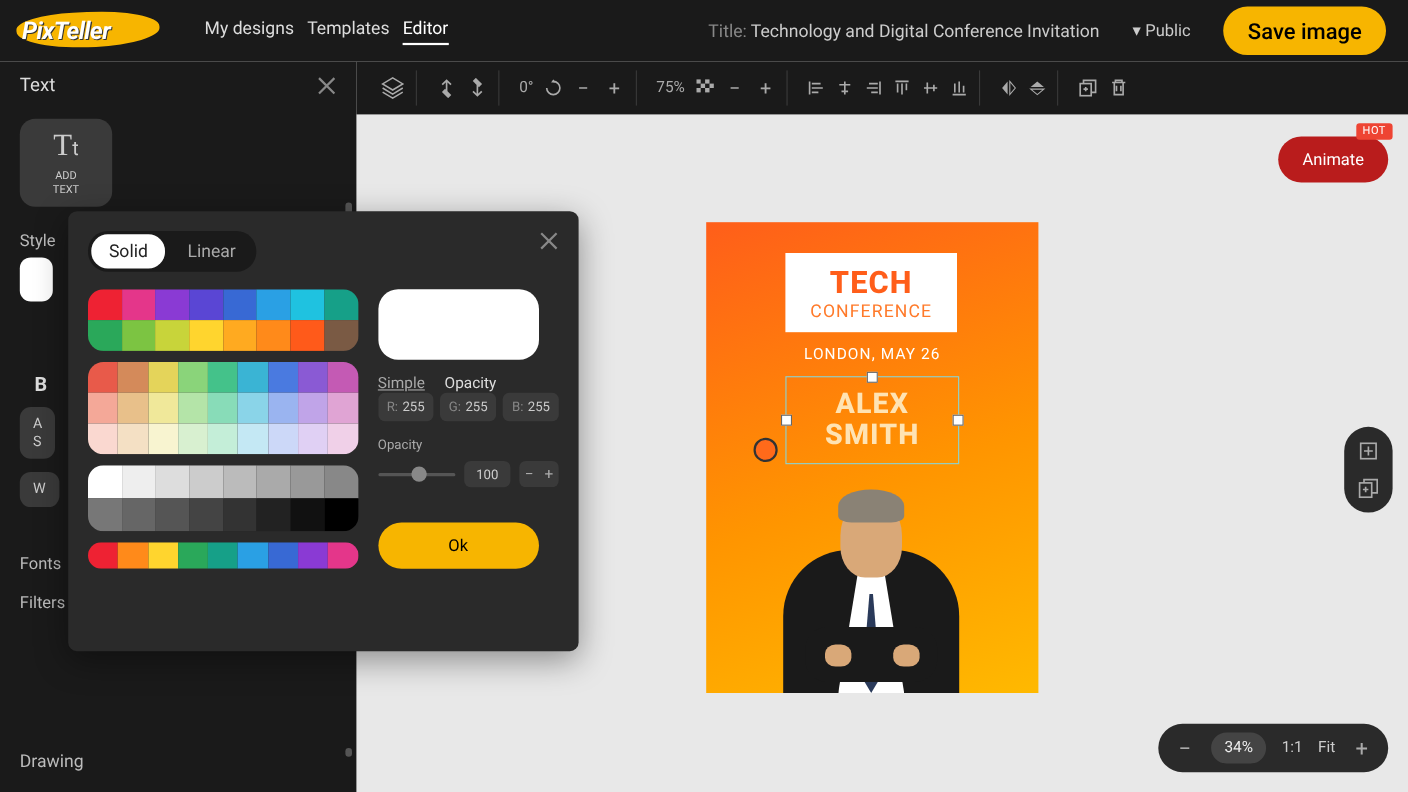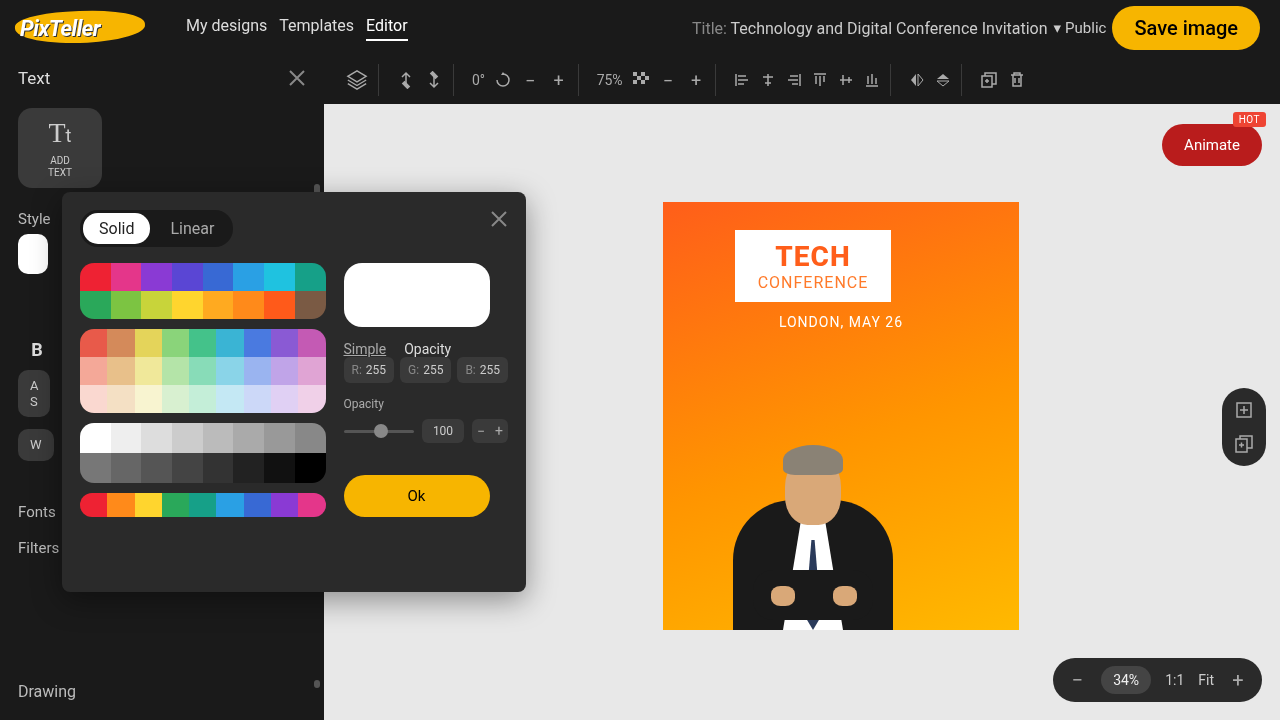--- a/index.html
+++ b/index.html
@@ -6,21 +6,21 @@
 body { width: 1280px; height: 720px; background: #e8e8e8; overflow: hidden; position: relative; }
 
 
 .header { height: 56px; background: #1a1a1a; display: flex; align-items: center; padding: 0 20px; position: relative; z-index: 10; justify-content: center; }
 .logo { position: relative; width: 130px; height: 40px; display: flex; align-items: center; }
 .logo-brush { position: absolute; width: 130px; height: 32px; background: #f7b500; border-radius: 40% 50% 45% 55%; transform: rotate(-3deg); top: 3px; left: -5px; }
 .logo-text { position: relative; color: #fff; font-weight: 700; font-size: 22px; letter-spacing: -0.5px; z-index: 2; text-shadow: 1px 1px 0 #333; font-style: italic; }
 .nav { display: flex; gap: 12px; margin-left: 36px; }
 .nav-item { color: #ddd; font-size: 16px; cursor: pointer; padding-bottom: 4px; }
 .nav-item.active { border-bottom: 2px solid #fff; color: #fff; }
-.header-right { margin-left: auto; display: flex; align-items: center; gap: 6px; }
+.header-right { margin-left: auto; display: flex; align-items: center; gap: 30px; }
 .title-area { color: #ccc; font-size: 16px; }
 .title-label { color: #888; }
 .visibility { color: #ccc; font-size: 15px; display: flex; align-items: center; gap: 4px; cursor: pointer; }
 .save-btn { background: #f7b500; color: #000; border: none; padding: 10px 22px; border-radius: 22px; font-size: 20px; font-weight: 500; cursor: pointer; }
 
 
 .toolbar { height: 48px; background: #1a1a1a; display: flex; align-items: center; padding: 0 12px; gap: 8px; position: relative; z-index: 9; margin-left: 324px; }
 .toolbar-group { display: flex; align-items: center; gap: 10px; padding: 0 10px; border-right: 1px solid #3a3a3a; height: 32px; }
 .toolbar-group:last-child { border-right: none; }
 .tb-icon { color: #aaa; cursor: pointer; display: flex; align-items: center; justify-content: center; }
@@ -76,21 +76,21 @@
 .opacity-row { display: flex; align-items: center; gap: 8px; }
 .slider-track { flex: 1; height: 3px; background: #555; border-radius: 2px; position: relative; }
 .slider-thumb { position: absolute; right: 26px; top: -6px; width: 14px; height: 14px; background: #888; border-radius: 50%; }
 .opacity-val { background: #3a3a3a; border-radius: 6px; padding: 5px 10px; font-size: 12px; color: #ccc; width: 42px; text-align: center; }
 .pm-btn { width: 18px; height: 24px; background: #3a3a3a; color: #aaa; display: flex; align-items: center; justify-content: center; cursor: pointer; font-size: 14px; }
 .pm-wrap { display: flex; border-radius: 6px; overflow: hidden; }
 .ok-btn { margin-top: auto; background: #f7b500; color: #000; border: none; width: 146px; padding: 12px; border-radius: 22px; font-size: 15px; cursor: pointer; }
 
 
 .canvas-area { position: absolute; left: 324px; top: 104px; right: 0; bottom: 0; background: #e8e8e8; }
-.design-card { position: absolute; left: 339px; top: 98px; width: 356px; height: 428px; background: linear-gradient(160deg, #ff5e1a 0%, #ff9500 55%, #ffb900 100%); }
+.design-card { position: absolute; left: 318px; top: 98px; width: 302px; height: 428px; background: linear-gradient(160deg, #ff5e1a 0%, #ff9500 55%, #ffb900 100%); }
 .white-box { position: absolute; left: 72px; top: 28px; width: 156px; height: 72px; background: #fff; display: flex; flex-direction: column; align-items: center; justify-content: center; }
 .tech-title { color: #ff5e1a; font-weight: 800; font-size: 28px; letter-spacing: 1px; }
 .conf-sub { color: #ff7a2a; font-size: 16px; letter-spacing: 1px; }
 .date-line { position: absolute; top: 112px; left: 0; right: 0; text-align: center; color: #fff; font-size: 14px; letter-spacing: 1px; }
 .name-box { position: absolute; top: 140px; left: 72px; width: 158px; height: 80px; border: 1px solid #8ad4d4; display: flex; flex-direction: column; align-items: center; justify-content: center; }
 .name-line { color: #ffe3b3; font-weight: 800; font-size: 26px; letter-spacing: 1px; line-height: 1.1; }
 .sel-handle { width: 10px; height: 10px; background: #fff; border: 1px solid #666; position: absolute; }
 .sel-handle.mid-top { left: 50%; top: -5px; transform: translateX(-50%); }
 .sel-handle.mid-left { left: -5px; top: 50%; transform: translateY(-50%); }
 .sel-handle.mid-right { right: -5px; top: 50%; transform: translateY(-50%); }
@@ -310,20 +310,28 @@
     </span>
 </div>
 
 <div class="canvas-area">
   <div class="design-card">
     <div class="white-box">
       <div class="tech-title">TECH</div>
       <div class="conf-sub">CONFERENCE</div>
     </div>
     <div class="date-line">LONDON, MAY 26</div>
+    <div class="name-box">
+      <div class="rotate-handle"></div>
+      <div class="sel-handle mid-top"></div>
+      <div class="sel-handle mid-left"></div>
+      <div class="sel-handle mid-right"></div>
+      <div class="name-line">ALEX</div>
+      <div class="name-line">SMITH</div>
+    </div>
     <div class="person">
       <div class="suit"></div>
         <div class="shirt"></div>
         <div class="tie"></div>
       <div class="arms"></div>
         <div class="hand h1"></div>
         <div class="hand h2"></div>
       <div class="head"></div>
         <div class="hair"></div>
     </div>

